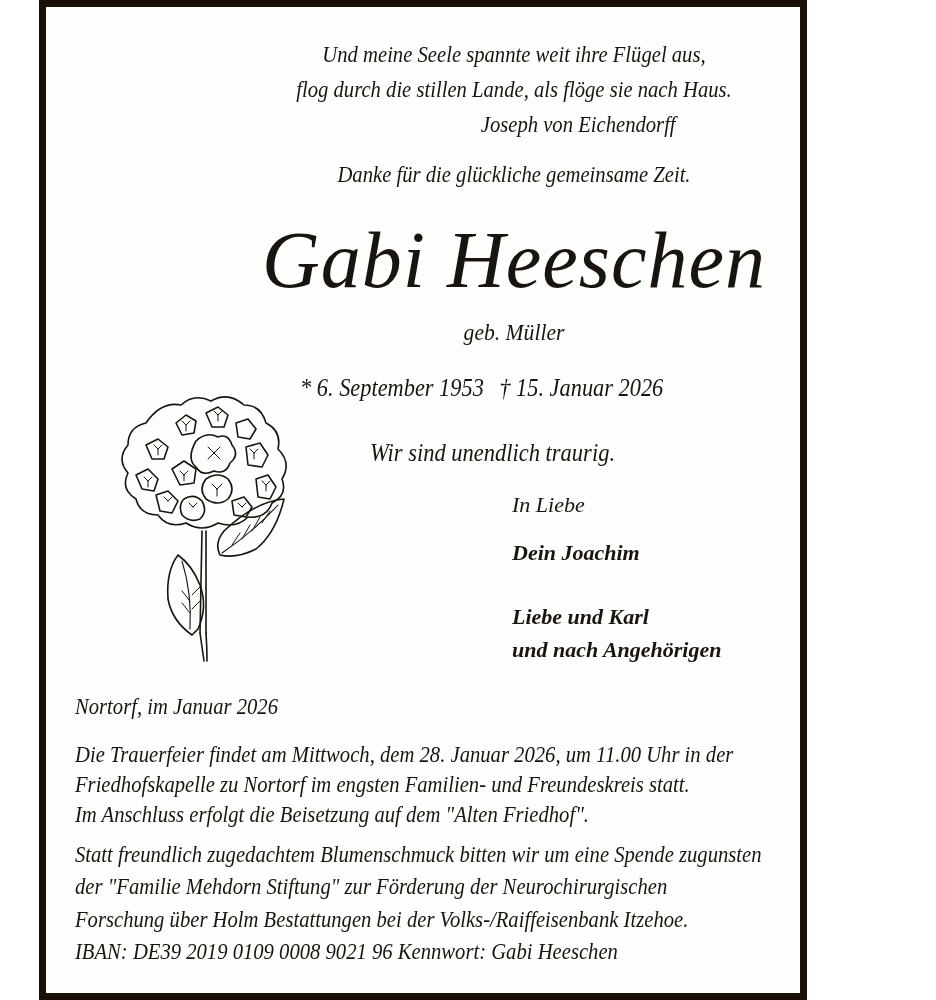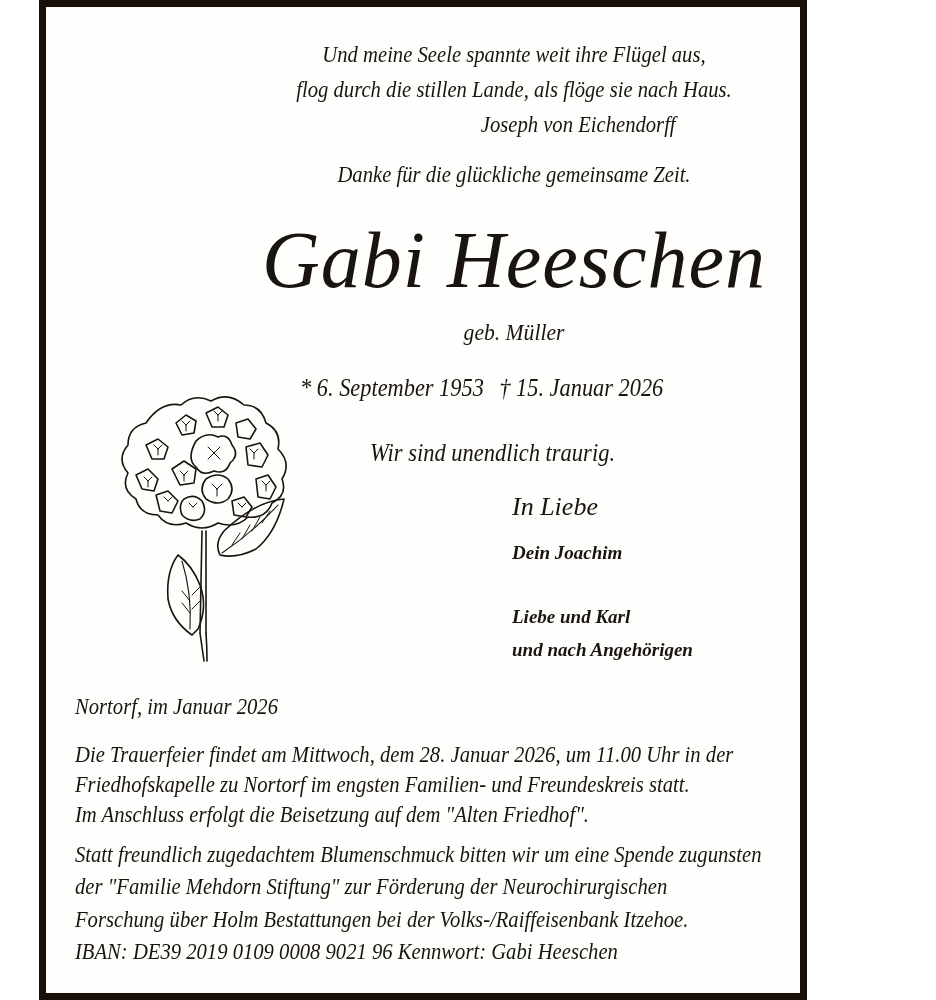--- a/index.html
+++ b/index.html
@@ -77,25 +77,25 @@
     .sad {
       top: 432px;
       left: 324px;
       font-size: 25px;
       transform: scaleX(0.9);
       transform-origin: left center;
     }
     .love {
       top: 485px;
       left: 466px;
-      font-size: 26px;
+      font-size: 22px;
     }
     .family {
       left: 466px;
-      font-size: 19px;
+      font-size: 22px;
       font-weight: bold;
       line-height: 32px;
     }
     .place {
       top: 686px;
       left: 29px;
       font-size: 24px;
       transform: scaleX(0.86);
       transform-origin: left center;
     }

